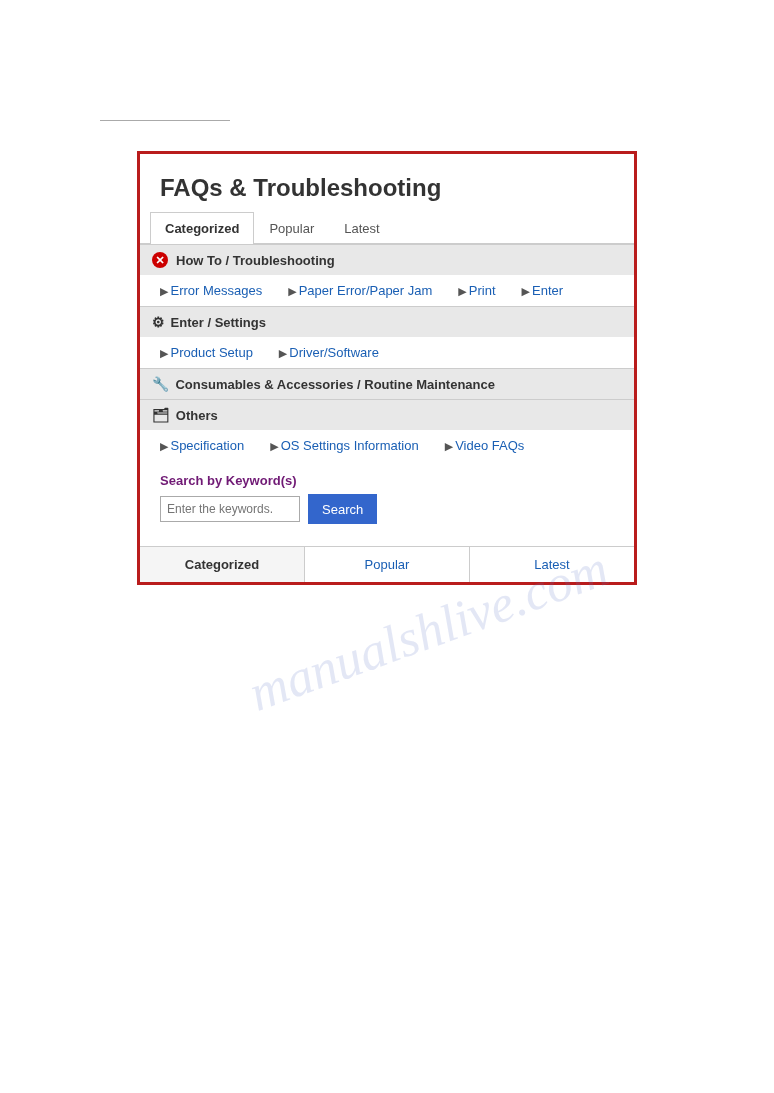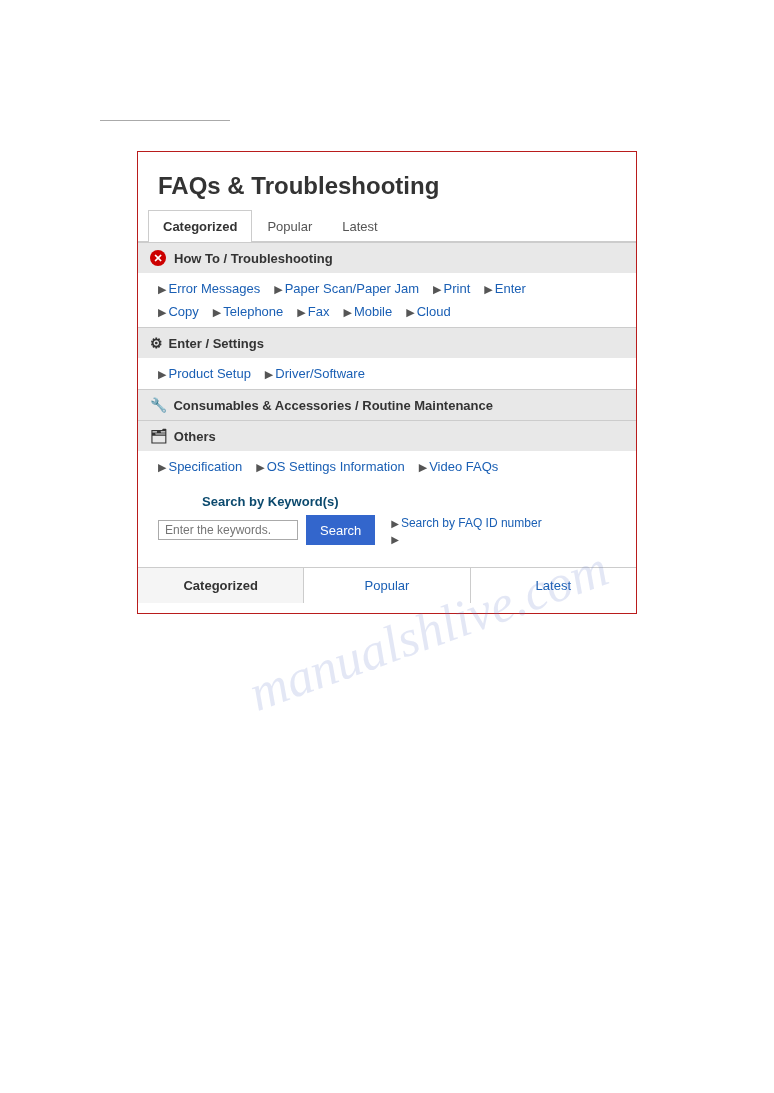--- a/index.html
+++ b/index.html
@@ -21,22 +21,21 @@
       width: 130px;
       height: 1px;
       background: #aaa;
       margin: 100px 0 30px 60px;
     }
 
     .faq-container {
       width: 500px;
       margin: 30px auto;
       background: #fff;
-      border: 1px solid #b91c1c;
-      padding-bottom: 10px;
+      border: 3px solid #b91c1c;
     }
 
     .faq-title {
       font-size: 24px;
       font-weight: bold;
       color: #333;
       padding: 20px 20px 10px 20px;
     }
 
     .tab-bar {
@@ -73,21 +72,21 @@
       font-weight: bold;
       font-size: 13px;
       color: #333;
       border-top: 1px solid #ccc;
     }
 
     .section-links {
       padding: 8px 20px;
       display: flex;
       flex-wrap: wrap;
-      gap: 2px 0;
+      gap: 2px 12px;
     }
 
     .section-links a {
       color: #1a5fb4;
       text-decoration: none;
       font-size: 13px;
       margin-right: 14px;
       white-space: nowrap;
     }
 
@@ -98,33 +97,32 @@
     }
 
     .search-section {
       padding: 12px 20px;
     }
 
     .search-label {
       font-weight: bold;
       font-size: 13px;
       margin-bottom: 6px;
-      color: #0c4a6e;
-      margin-left: 44px;
+      color: #701a75;
     }
 
     .search-row {
       display: flex;
       align-items: center;
       gap: 8px;
     }
 
     .search-input {
       width: 140px;
-      height: 20px;
+      height: 26px;
       border: 1px solid #aaa;
       padding: 3px 6px;
       font-size: 12px;
       color: #aaa;
     }
 
     .search-button {
       background: #3366cc;
       color: #fff;
       border: none;
@@ -244,30 +242,23 @@
         <div class="tab-item">Popular</div>
         <div class="tab-item">Latest</div>
       </div>
 
       <div class="section-header">
         <span class="x-icon">✕</span>
         <span>How To / Troubleshooting</span>
       </div>
       <div class="section-links">
         <a href="#"><span class="link-arrow">▶</span><span>Error Messages</span></a>
-        <a href="#"><span class="link-arrow">▶</span><span>Paper Scan/Paper Jam</span></a>
+        <a href="#"><span class="link-arrow">▶</span><span>Paper Error/Paper Jam</span></a>
         <a href="#"><span class="link-arrow">▶</span><span>Print</span></a>
         <a href="#"><span class="link-arrow">▶</span><span>Enter</span></a>
-      </div>
-      <div class="section-links" style="padding-top:0;">
-        <a href="#"><span class="link-arrow">▶</span><span>Copy</span></a>
-        <a href="#"><span class="link-arrow">▶</span><span>Telephone</span></a>
-        <a href="#"><span class="link-arrow">▶</span><span>Fax</span></a>
-        <a href="#"><span class="link-arrow">▶</span><span>Mobile</span></a>
-        <a href="#"><span class="link-arrow">▶</span><span>Cloud</span></a>
       </div>
 
       <div class="section-header">
         <span class="gear-icon">⚙</span>
         <span>Enter / Settings</span>
       </div>
       <div class="section-links">
         <a href="#"><span class="link-arrow">▶</span><span>Product Setup</span></a>
         <a href="#"><span class="link-arrow">▶</span><span>Driver/Software</span></a>
       </div>
@@ -285,28 +276,20 @@
         <a href="#"><span class="link-arrow">▶</span><span>Specification</span></a>
         <a href="#"><span class="link-arrow">▶</span><span>OS Settings Information</span></a>
         <a href="#"><span class="link-arrow">▶</span><span>Video FAQs</span></a>
       </div>
 
       <div class="search-section">
         <div class="search-label">Search by Keyword(s)</div>
         <div class="search-row">
           <input class="search-input" type="text" placeholder="Enter the keywords." style="">
           <button class="search-button">Search</button>
-          <div class="search-links">
-            <a href="#">
-              <span class="small-arrow">▶</span><span>Search by FAQ ID number</span>
-            </a>
-            <span style="display:flex;align-items:center;margin-top:4px;">
-              <span class="small-arrow">▶</span>
-            </span>
-          </div>
         </div>
       </div>
 
       <div class="bottom-tab-bar">
         <div class="bottom-tab active">Categorized</div>
         <div class="bottom-tab">Popular</div>
         <div class="bottom-tab">Latest</div>
       </div>
 
     </div>

